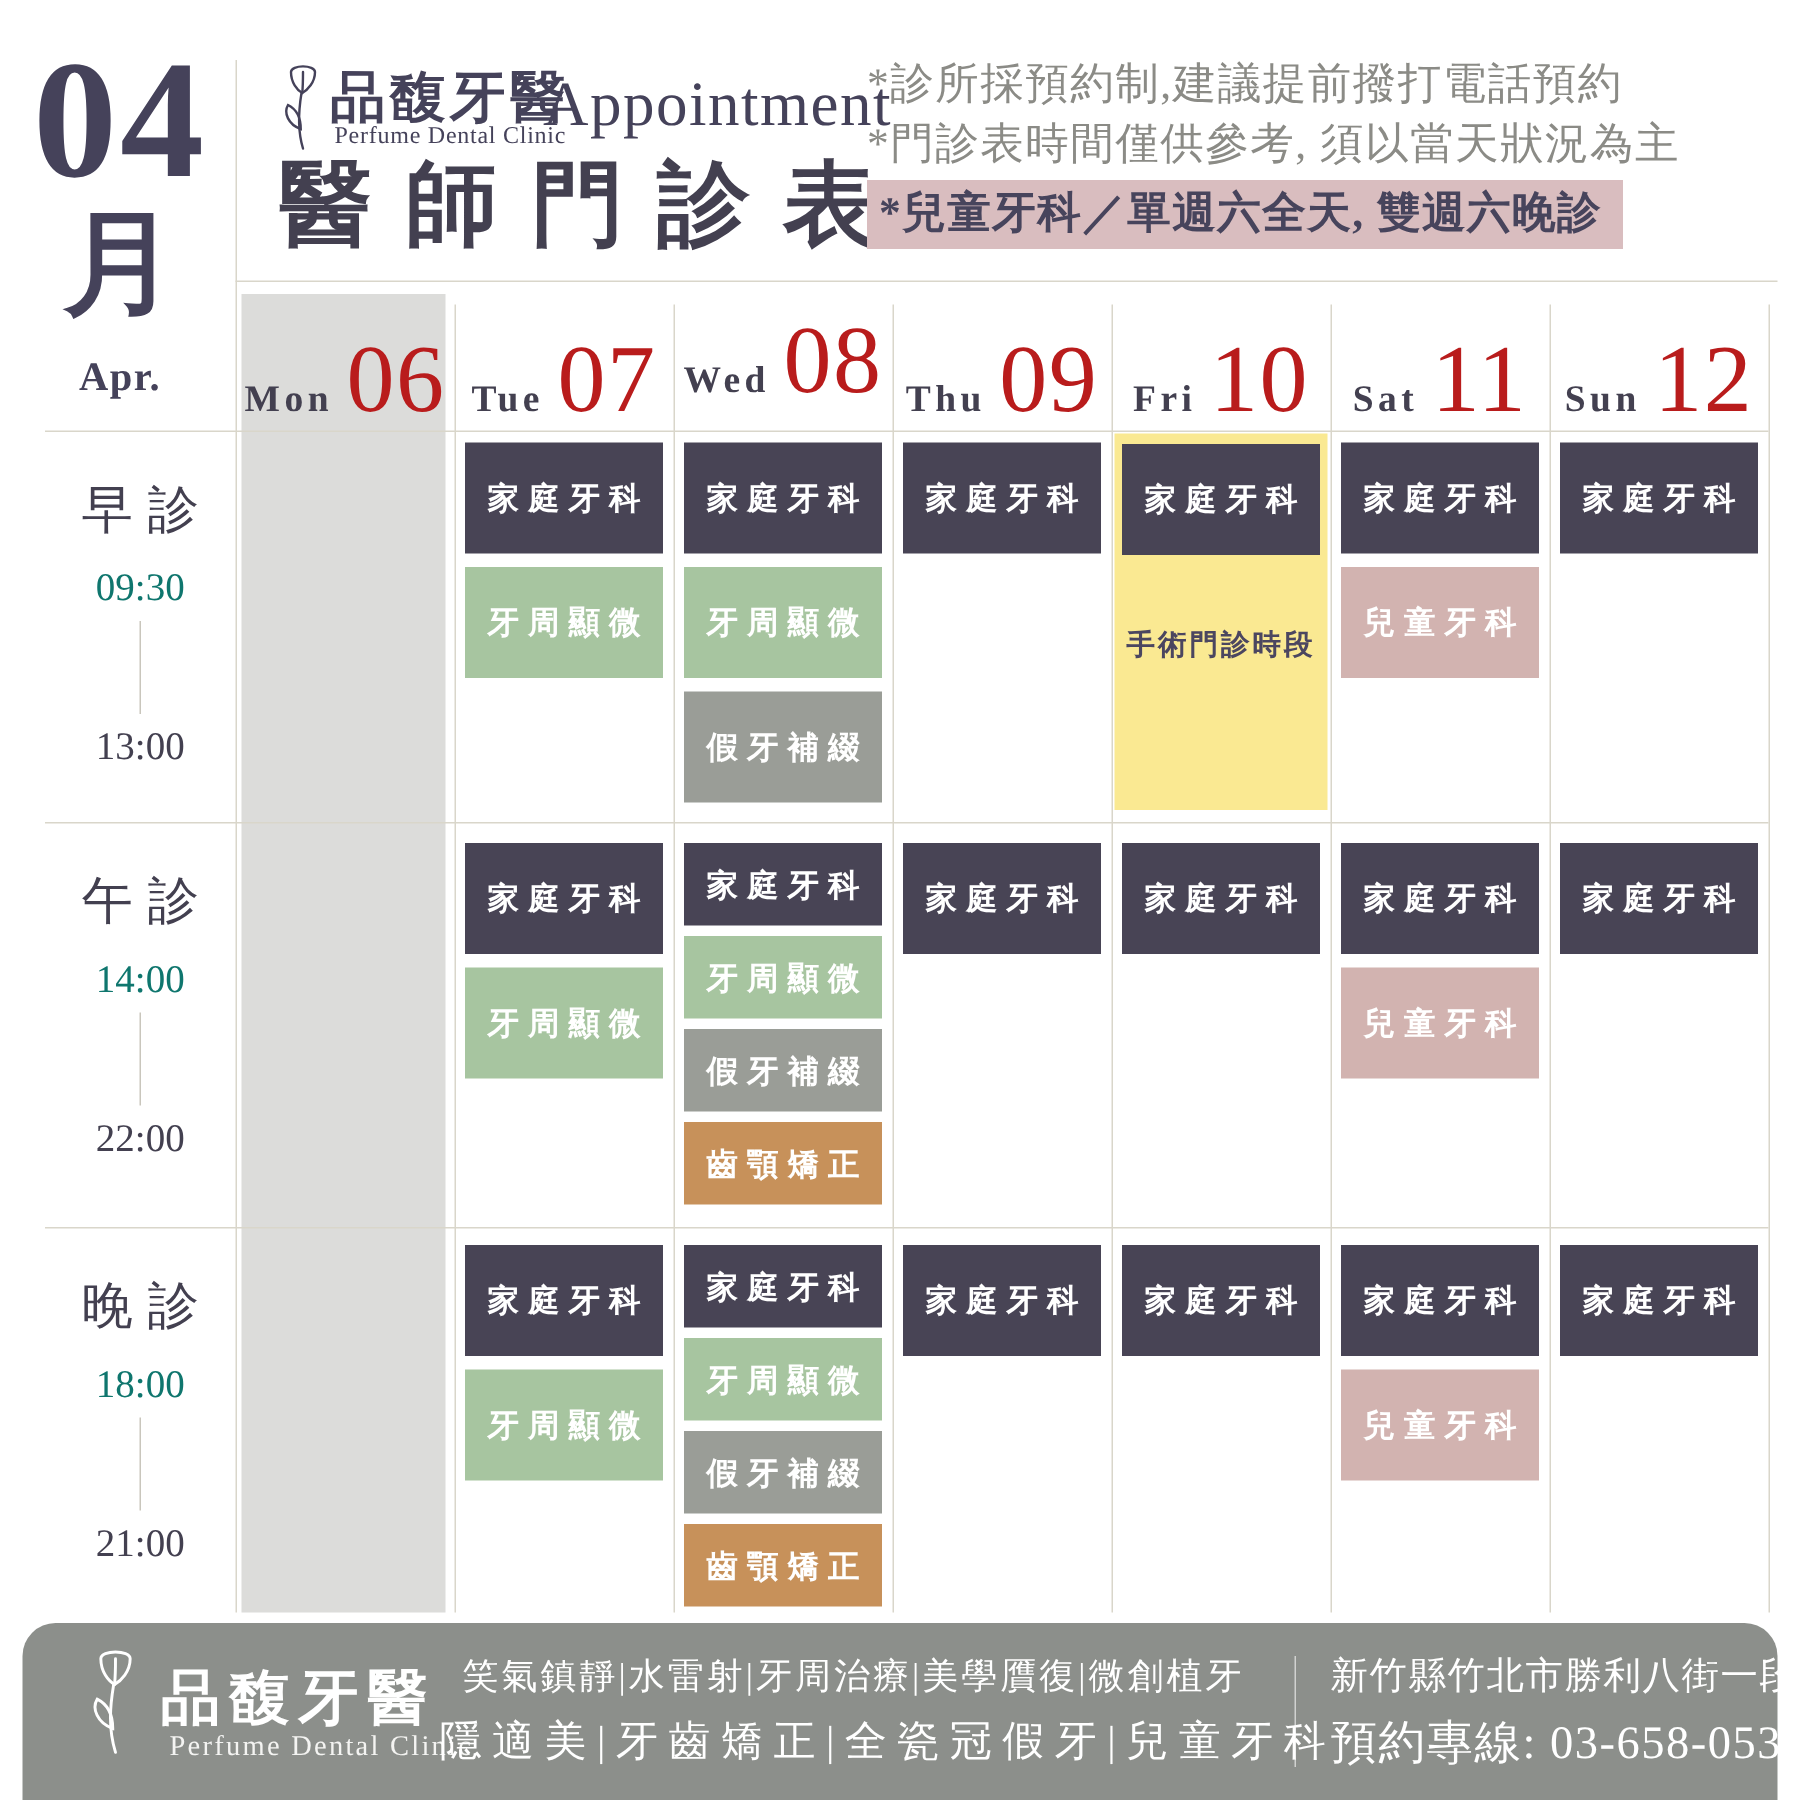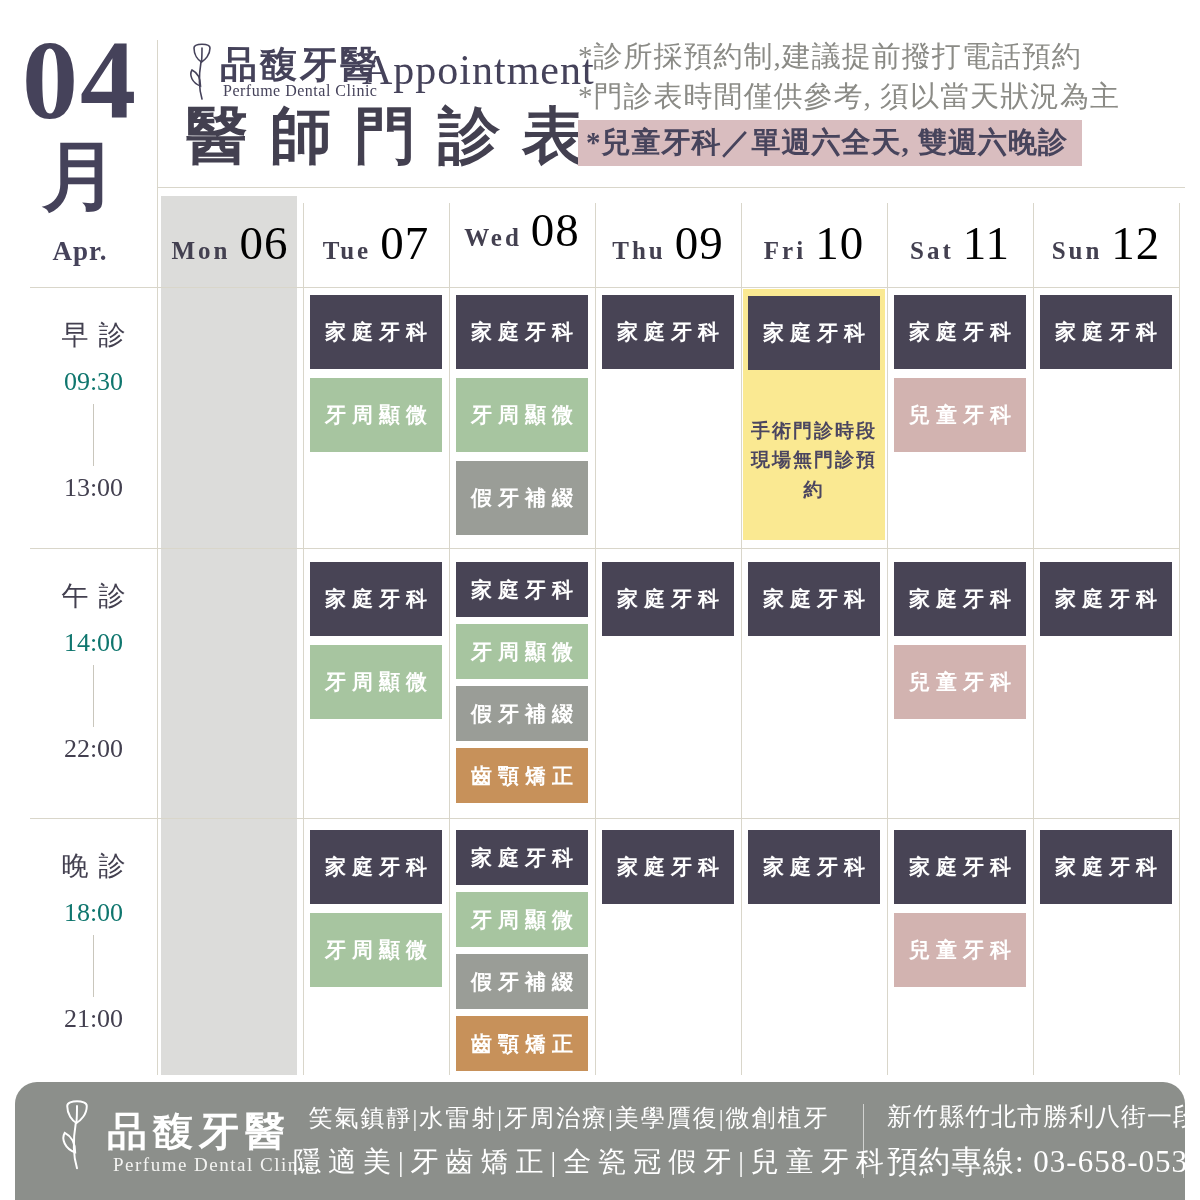--- a/index.html
+++ b/index.html
@@ -21,23 +21,23 @@
   
   .notes{position:absolute;left:578px;top:36px;width:610px;}
   .note{font-size:29px;letter-spacing:1px;color:#8b8b86;line-height:40px;white-space:nowrap;}
   .note.highlight{display:inline-block;margin-top:4px;background:#d9bdbf;color:#47445c;font-weight:bold;padding:4px 14px 6px 8px;line-height:36px;}
   
   .vline,.hline{position:absolute;background:#d9d6ca;}
   
   .mon-band{position:absolute;background:#dcdcda;}
   .day-cell{position:absolute;display:flex;justify-content:center;align-items:baseline;padding-top:20px;box-sizing:border-box;}
   .day-name{font-size:25px;font-weight:bold;letter-spacing:3px;color:#434050;}
-  .day-num{font-size:47px;color:#000000;margin-left:9px;letter-spacing:1px;}
+  .day-num{font-size:64px;color:#b91c1c;margin-left:9px;letter-spacing:1px;}
   .session-group{position:absolute;text-align:center;}
-  .session-label{margin-top:30px;font-size:27px;letter-spacing:10px;text-indent:10px;color:#434050;}
+  .session-label{margin-top:30px;font-size:34px;letter-spacing:10px;text-indent:10px;color:#434050;}
   .session-start{margin-top:14px;font-size:26px;color:#0f766e;}
   .session-conn{width:1px;height:62px;background:#c9c6bc;margin:7px auto 7px auto;}
   .session-end{font-size:26px;color:#434050;}
   .sched-cell{position:absolute;display:flex;flex-direction:column;align-items:center;box-sizing:border-box;}
   .block{width:132px;display:flex;align-items:center;justify-content:center;color:#ffffff;
          font-size:21px;font-weight:600;letter-spacing:6px;text-indent:6px;flex:0 0 auto;}
   .surgery-wrap{position:absolute;display:flex;flex-direction:column;align-items:center;box-sizing:border-box;}
   .surgery-note{margin-top:46px;font-size:19px;font-weight:bold;letter-spacing:2px;color:#4b4660;line-height:1.55;text-align:center;}
   
   .footer{position:absolute;left:15px;top:1082px;width:1170px;height:118px;background:#8c8f8b;border-radius:22px 22px 0 0;color:#fff;}
@@ -152,21 +152,20 @@
         <div class="block" style="background: rgb(167, 197, 160); height: 74px;">牙周顯微</div>
         <div class="block" style="background: rgb(154, 157, 151); height: 74px;">假牙補綴</div>
       </div>
       <div class="sched-cell" style="left: 595px; top: 287px; width: 146px; height: 261px; padding-top: 8px; row-gap: 9px;">
         <div class="block" style="background: rgb(72, 68, 85); height: 74px;">家庭牙科</div>
       </div>
       <div class="surgery-wrap" style="left: 743px; top: 289px; width: 142px; height: 251px; background: rgb(250, 233, 146);">
         <div class="block" style="background: rgb(72, 68, 85); height: 74px; margin-top: 7px;">家庭牙科</div>
         <div class="surgery-note">
           <div>手術門診時段</div>
-          <div>現場無門診預約</div>
         </div>
       </div>
       <div class="sched-cell" style="left: 887px; top: 287px; width: 146px; height: 261px; padding-top: 8px; row-gap: 9px;">
         <div class="block" style="background: rgb(72, 68, 85); height: 74px;">家庭牙科</div>
         <div class="block" style="background: rgb(210, 179, 176); height: 74px;">兒童牙科</div>
       </div>
       <div class="sched-cell" style="left: 1033px; top: 287px; width: 146px; height: 261px; padding-top: 8px; row-gap: 9px;">
         <div class="block" style="background: rgb(72, 68, 85); height: 74px;">家庭牙科</div>
       </div>
       <div class="sched-cell" style="left: 303px; top: 548px; width: 146px; height: 270px; padding-top: 14px; row-gap: 9px;">

